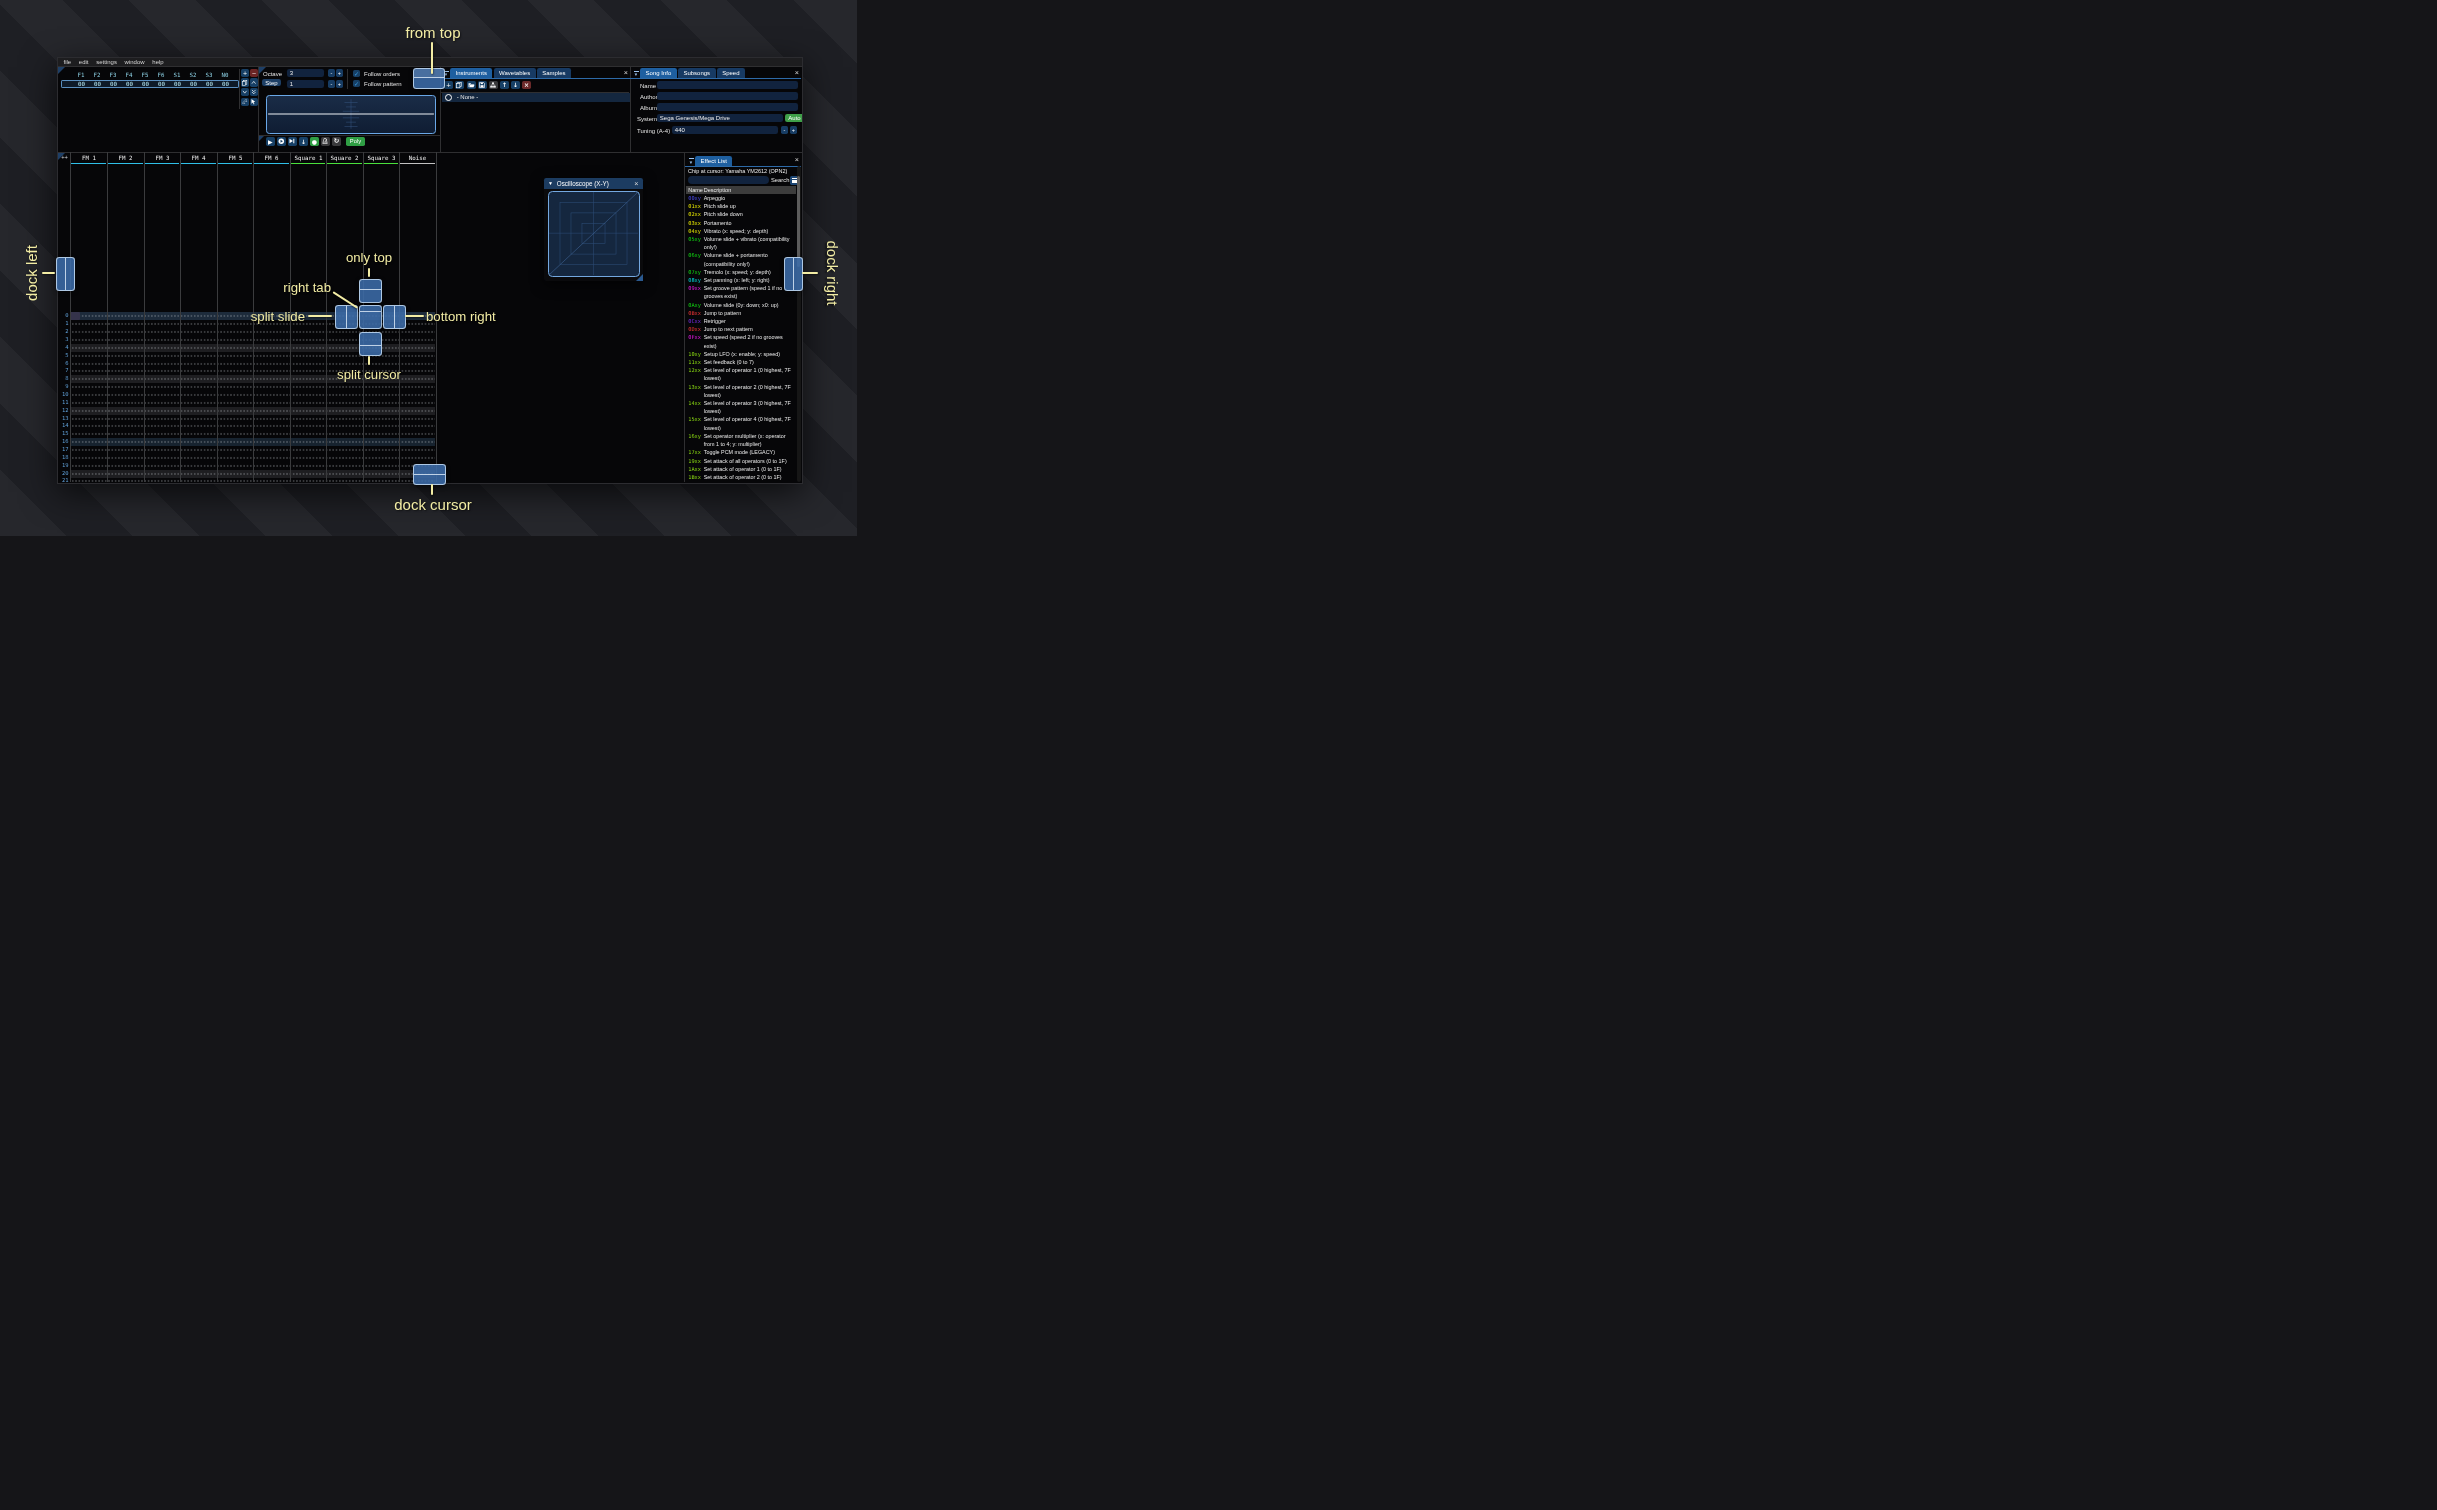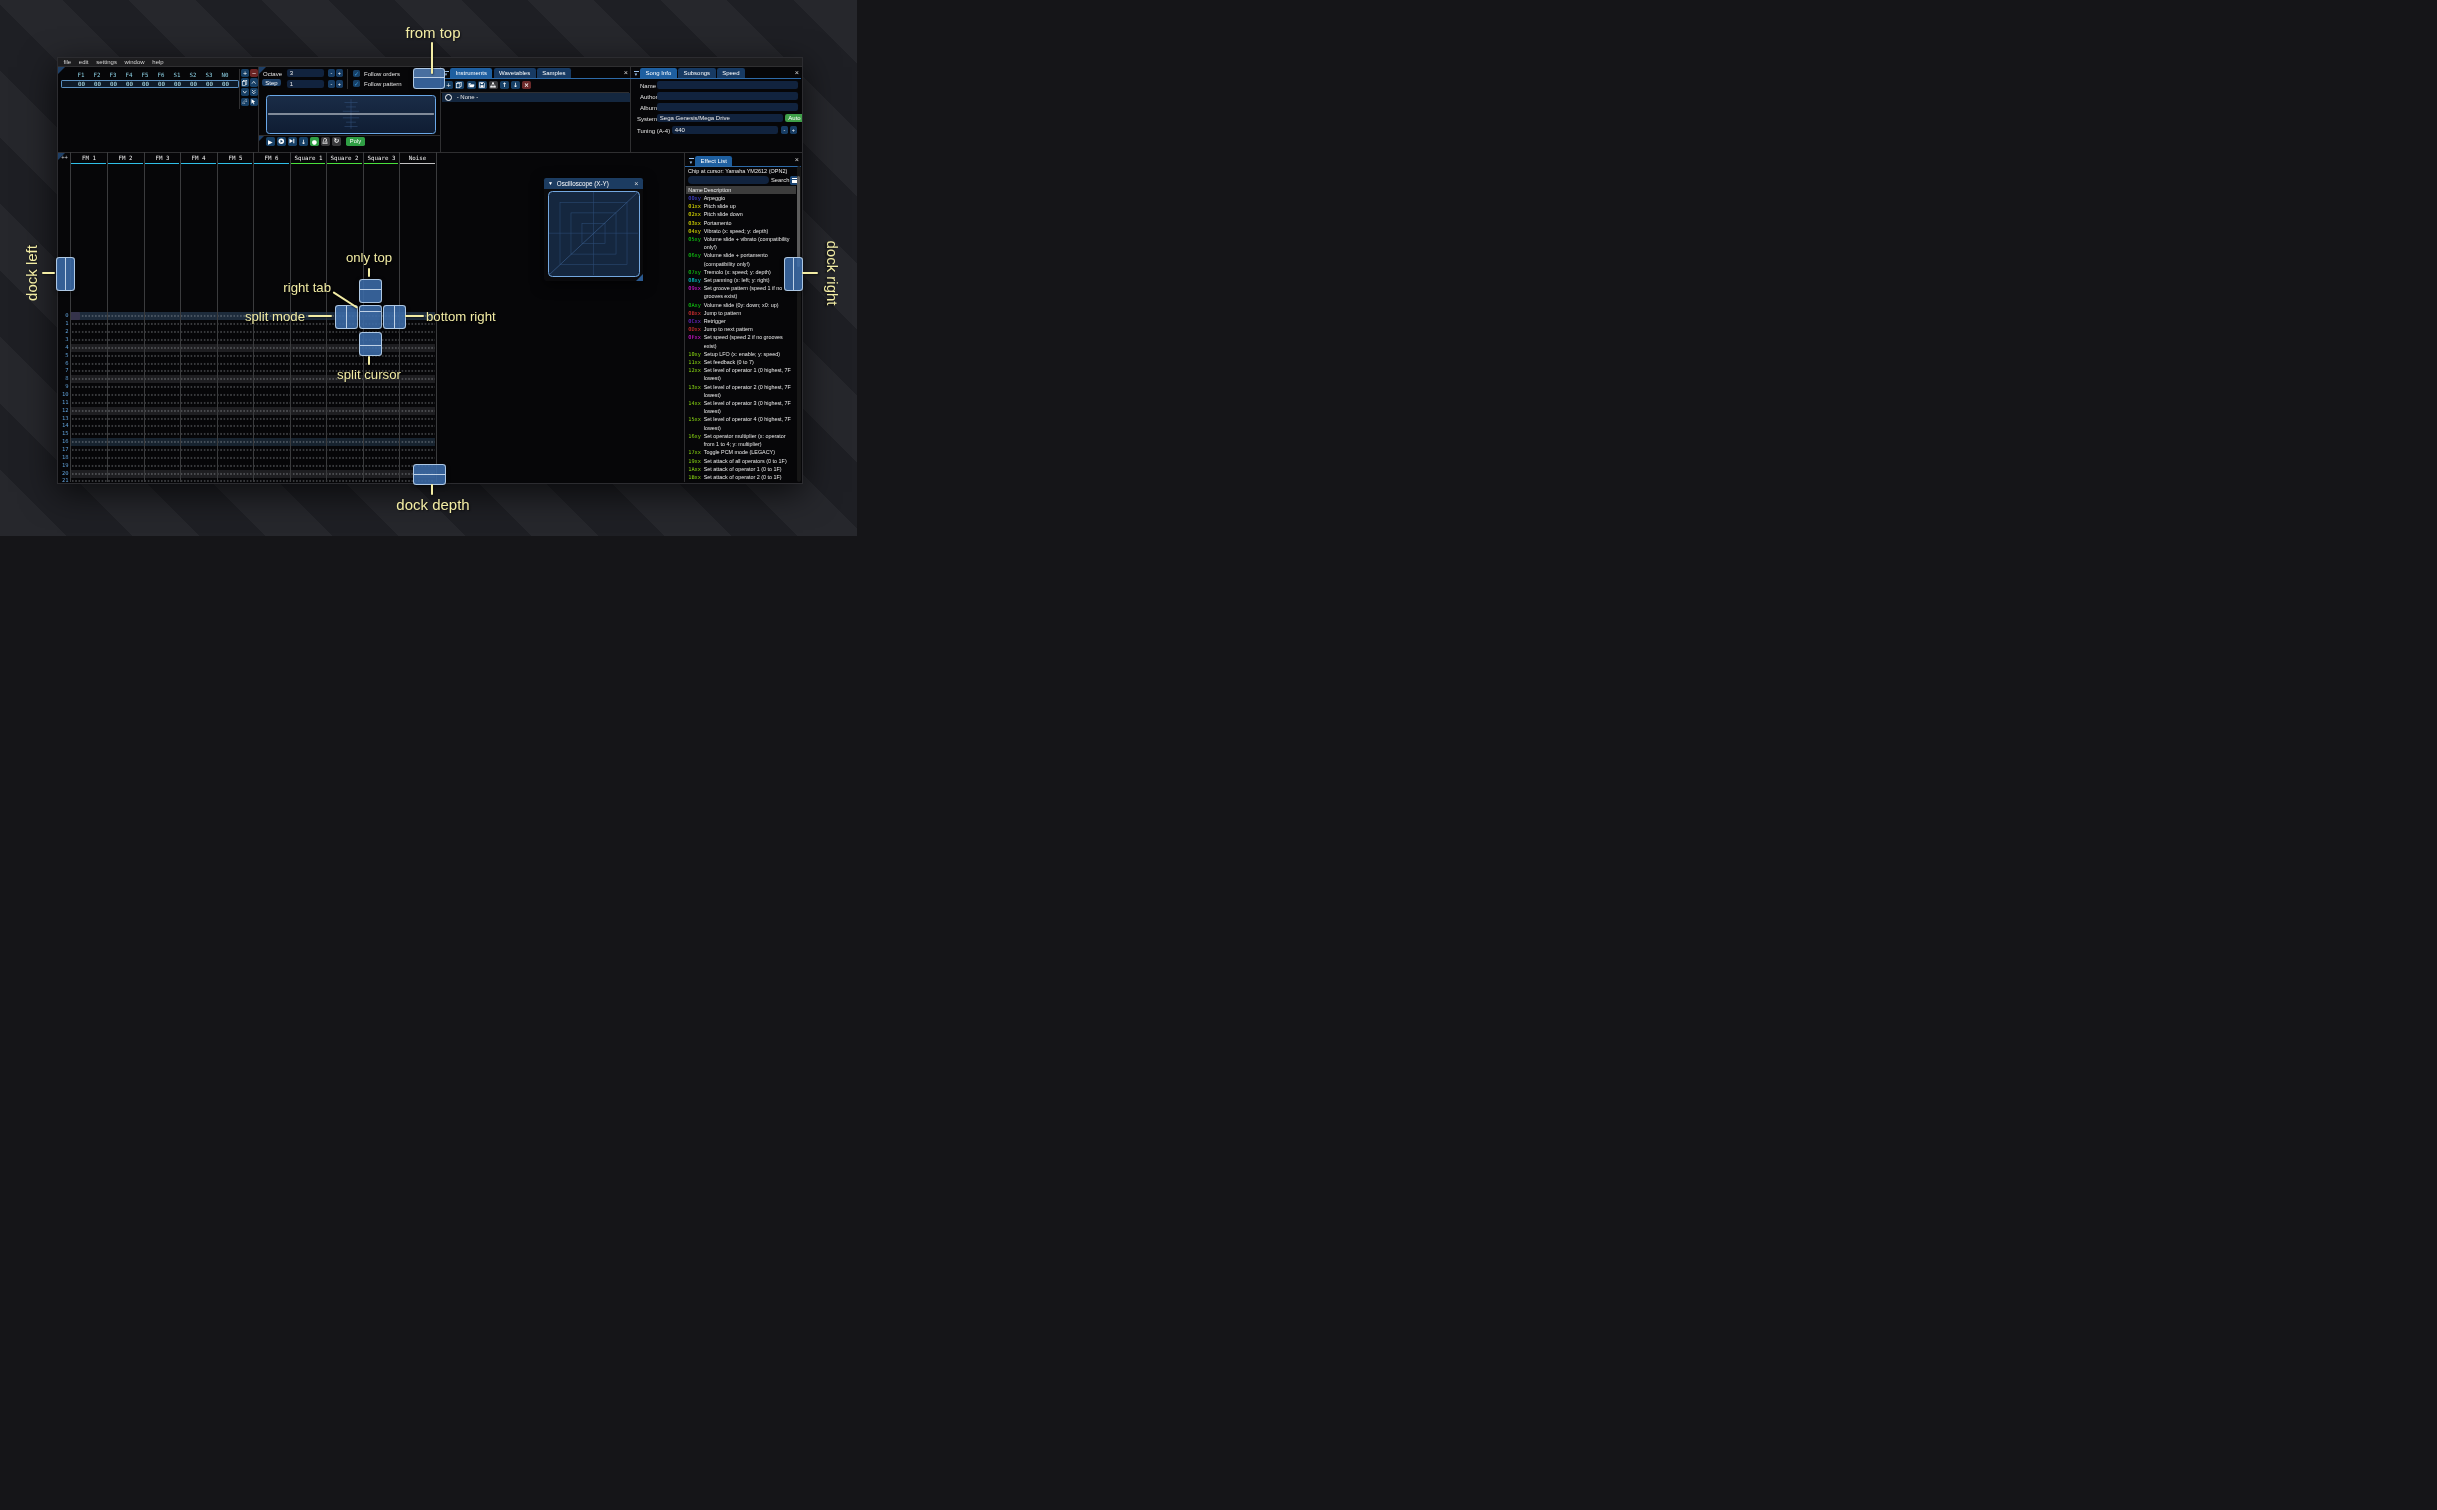--- a/index.html
+++ b/index.html
@@ -589,36 +589,36 @@
   <div class="dockbtn" style="left:383px;top:305px;width:21px;height:22px">
     <div class="vdiv" style="left:10px"></div>
   </div>
   <div class="dockbtn" style="left:359px;top:332px;width:21px;height:22px">
     <div class="hdiv" style="top:12px"></div>
   </div>
 
   <div class="ylabel" style="left:433px;top:24px;transform:translateX(-50%);font-size:15px">from top</div>
   <div class="yline" style="left:431px;top:42px;width:2.2px;height:32px"></div>
 
-  <div class="ylabel" style="left:433px;top:496px;transform:translateX(-50%);font-size:15px">dock depth</div>
+  <div class="ylabel" style="left:433px;top:496px;transform:translateX(-50%);font-size:15px">dock cursor</div>
   <div class="yline" style="left:431px;top:484px;width:2.2px;height:11px"></div>
 
   <div class="ylabel" style="left:31px;top:273px;transform:translate(-50%,-50%) rotate(-90deg);font-size:15px">dock left</div>
   <div class="yline" style="left:42px;top:272px;width:13.2px;height:2.2px"></div>
 
   <div class="ylabel" style="left:832px;top:273px;transform:translate(-50%,-50%) rotate(90deg);font-size:15px">dock right</div>
   <div class="yline" style="left:802px;top:272px;width:15.5px;height:2.2px"></div>
 
   <div class="ylabel" style="left:369px;top:250px;transform:translateX(-50%);font-size:13.2px">only top</div>
   <div class="yline" style="left:368px;top:268px;width:2.2px;height:8.8px"></div>
 
   <div class="ylabel" style="left:331px;top:287px;transform:translate(-100%,-50%);font-size:13.2px">right tab</div>
   <div class="yline" style="left:333px;top:291px;width:29px;height:2.2px;transform-origin:left center;transform:rotate(33deg)"></div>
 
-  <div class="ylabel" style="left:305px;top:316px;transform:translate(-100%,-50%);font-size:13.2px">split mode</div>
+  <div class="ylabel" style="left:305px;top:316px;transform:translate(-100%,-50%);font-size:13.2px">split slide</div>
   <div class="yline" style="left:308px;top:315px;width:24px;height:2.2px"></div>
 
   <div class="ylabel" style="left:426px;top:316px;transform:translateY(-50%);font-size:13.2px">bottom right</div>
   <div class="yline" style="left:405px;top:315px;width:19px;height:2.2px"></div>
 
   <div class="ylabel" style="left:369px;top:367px;transform:translateX(-50%);font-size:13.2px">split cursor</div>
   <div class="yline" style="left:368px;top:356px;width:2.2px;height:9.4px"></div>
 </div>
 
 

